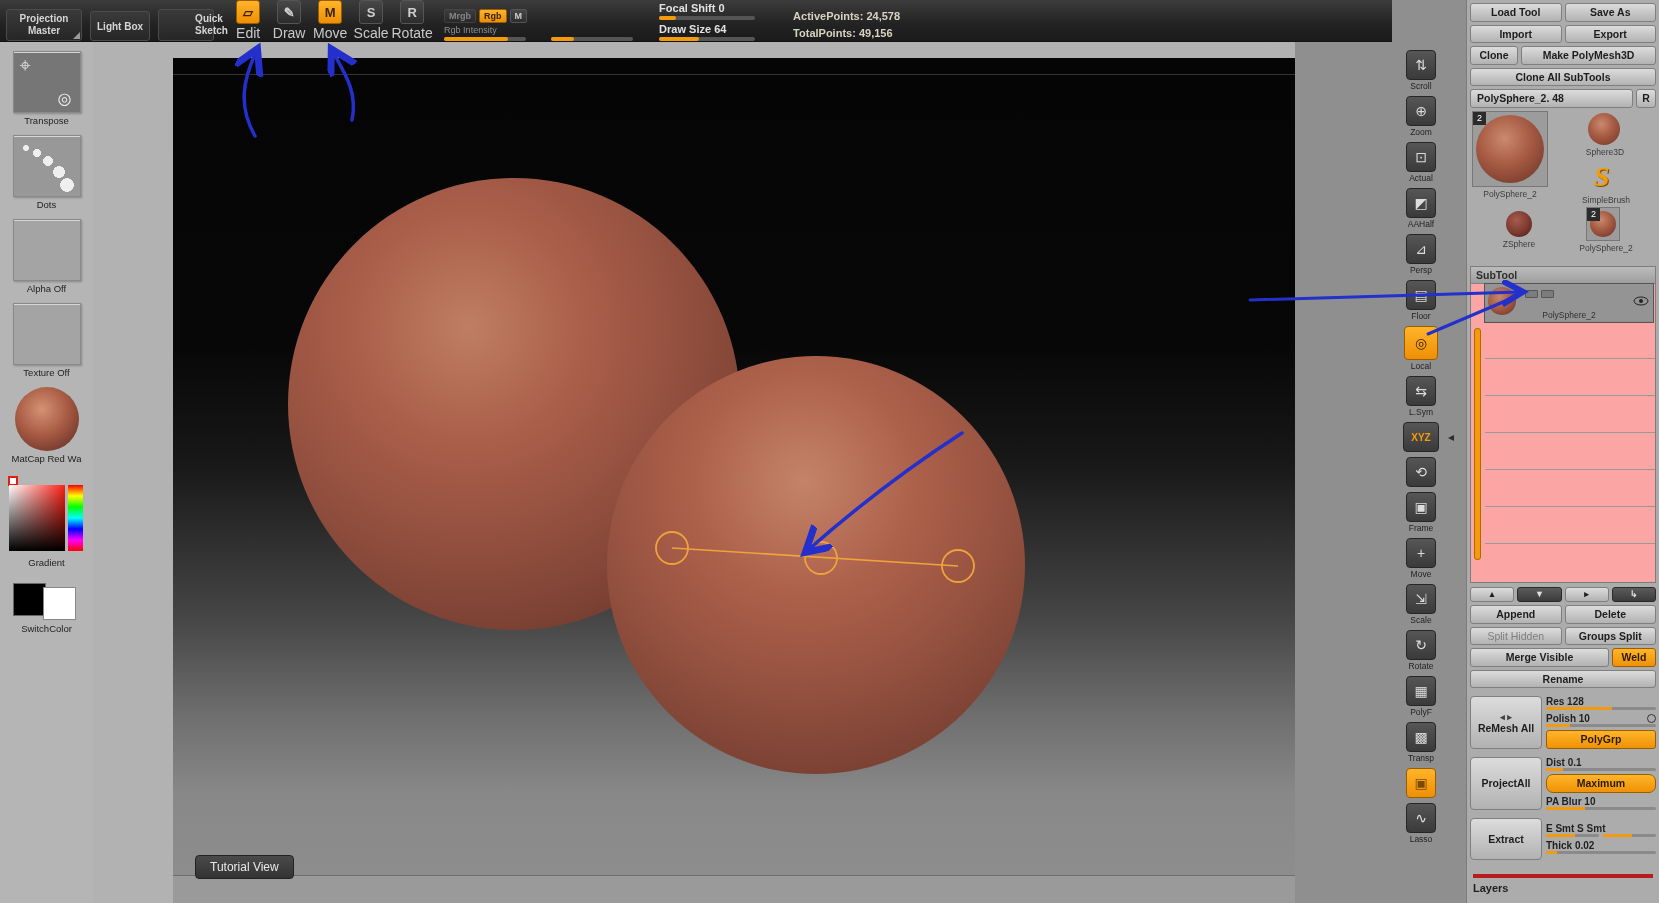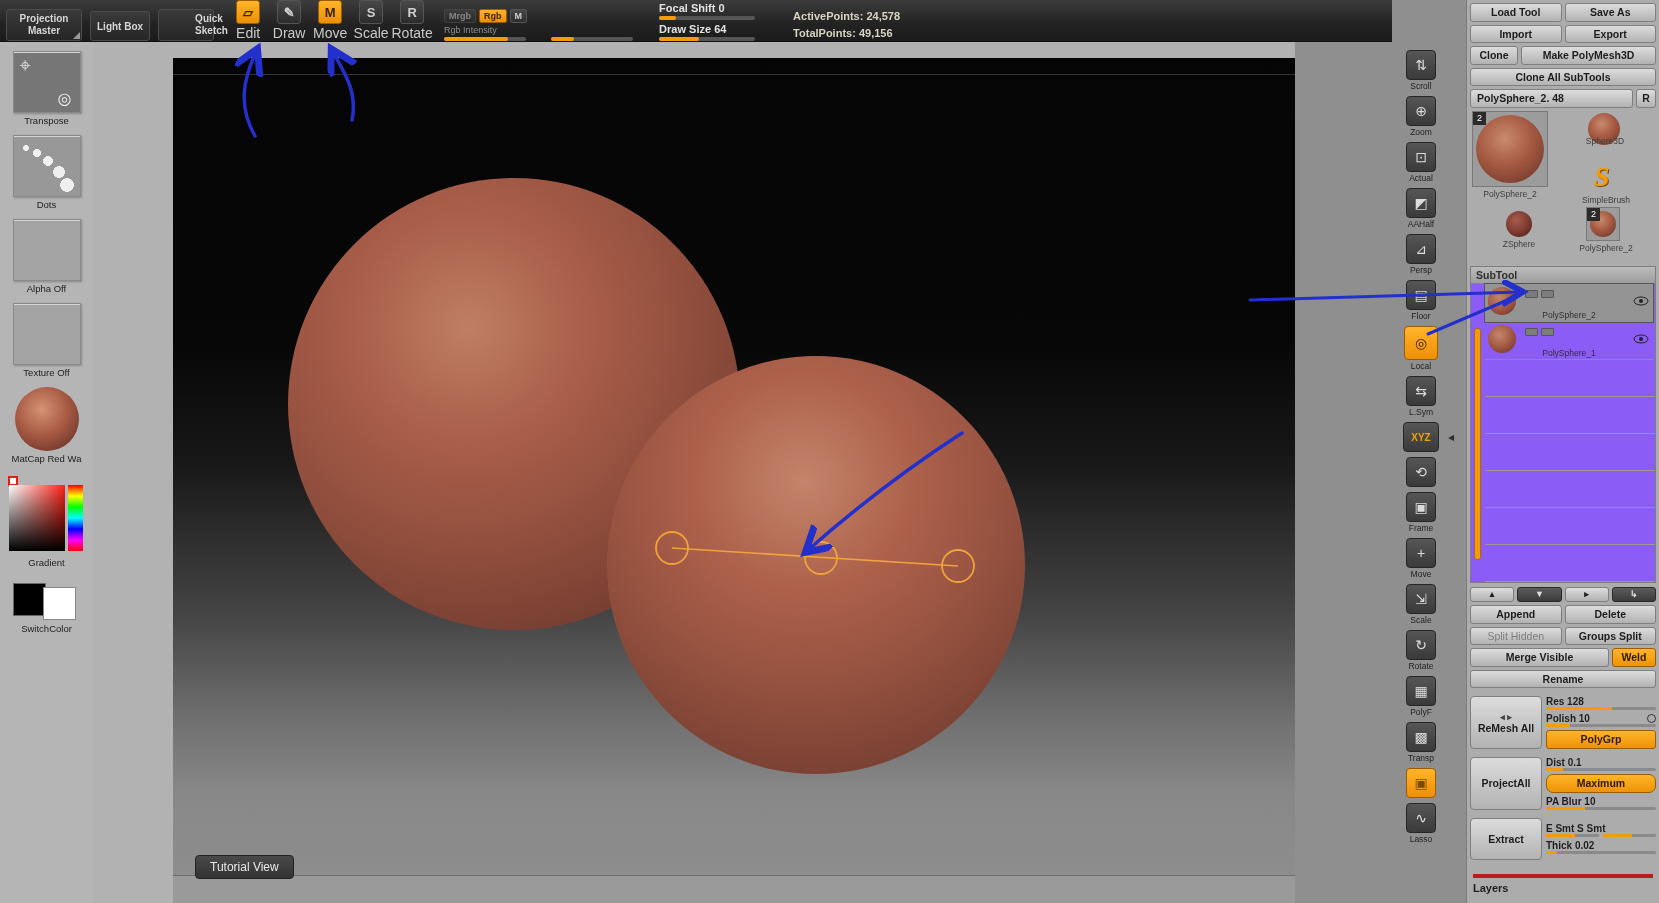--- a/index.html
+++ b/index.html
@@ -109,21 +109,21 @@
   .thumb-frame { position:absolute; border:1px solid #787878; background:#9c9c9c; }
   .sphere-mini { position:absolute; inset:3px; border-radius:50%;
     background:radial-gradient(circle at 42% 35%, #c98a6e, #a65a42 45%, #7c4031 80%, #5f3126); }
   .sphere-z { background:radial-gradient(circle at 40% 35%, #a85a4c, #7c3a30 55%, #531f19 90%); }
   .badge { position:absolute; left:0; top:0; width:13px; height:13px; background:#2b2b2b; color:#fff;
     font-size:9px; line-height:13px; text-align:center; z-index:2; }
   .tl { position:absolute; font-size:8.5px; color:#3c3c3c; text-align:center; }
   .sbrush { position:absolute; left:124px; top:50px; font-family:"Liberation Serif",serif; font-style:italic;
     font-weight:bold; font-size:28px; color:#f59b0b; text-shadow:1px 1px 0 #7a4a00; }
 
-  .subtool-box { margin:5px 3px 0; border:1px solid #7d7d7d; background:#8b5cf6; }
+  .subtool-box { margin:5px 3px 0; border:1px solid #7d7d7d; background:#fca5a5; }
   .st-header { font-size:10.5px; font-weight:bold; color:#2f2f2f; padding:2px 5px;
     background:linear-gradient(#bcbcbc,#9e9e9e); border-bottom:1px solid #858585; }
   .st-list { position:relative; height:298px; padding-left:14px; }
   .st-scroll { position:absolute; left:3px; top:44px; width:7px; height:232px; background:#f59b0b;
     border:1px solid #a96c00; border-radius:3px; }
   .st-item { position:relative; height:38px; border-bottom:1px solid #8f8f8f; margin-right:2px; }
   .st-item.sel { background:#949494; outline:1px solid #565656; }
   .st-thumb { position:absolute; left:3px; top:3px; width:28px; height:28px; border-radius:50%;
     background:radial-gradient(circle at 40% 35%, #c5876b, #9e5440 55%, #6f382c 90%); }
   .st-toggle { position:absolute; top:6px; width:13px; height:8px; background:#7c7c7c; border:1px solid #565656; border-radius:1px; }
@@ -379,21 +379,21 @@
 
     <div class="thumbs">
       <div class="thumb-frame" style="left:2px;top:0;width:76px;height:76px;">
         <div class="badge">2</div>
         <div class="sphere-mini"></div>
       </div>
       <div class="tl" style="left:2px;top:78px;width:76px;">PolySphere_2</div>
 
       <div style="position:absolute;left:118px;top:2px;width:32px;height:32px;border-radius:50%;
         background:radial-gradient(circle at 42% 35%, #c98a6e, #a65a42 45%, #7c4031 85%);"></div>
-      <div class="tl" style="left:100px;top:25px;width:70px;">Sphere3D</div>
+      <div class="tl" style="left:100px;top:36px;width:70px;">Sphere3D</div>
 
       <div class="sbrush">S</div>
       <div class="tl" style="left:100px;top:84px;width:72px;">SimpleBrush</div>
 
       <div style="position:absolute;left:36px;top:100px;width:26px;height:26px;border-radius:50%;" class="sphere-z"></div>
       <div class="tl" style="left:14px;top:128px;width:70px;">ZSphere</div>
 
       <div class="thumb-frame" style="left:116px;top:96px;width:34px;height:34px;">
         <div class="badge">2</div>
         <div class="sphere-mini"></div>
@@ -410,32 +410,20 @@
           <span class="st-toggle" style="left:40px;"></span>
           <span class="st-toggle" style="left:56px;"></span>
           <span class="st-eye">
             <svg width="16" height="10">
                 <ellipse cx="8" cy="5" rx="7" ry="4" fill="none" stroke="#222"></ellipse>
                 <circle cx="8" cy="5" r="2" fill="#222"></circle>
               </svg>
           </span>
           <div class="st-name">PolySphere_2</div>
         </div>
-        <div class="st-item">
-          <div class="st-thumb"></div>
-          <span class="st-toggle" style="left:40px;"></span>
-          <span class="st-toggle" style="left:56px;"></span>
-          <span class="st-eye">
-            <svg width="16" height="10">
-                <ellipse cx="8" cy="5" rx="7" ry="4" fill="none" stroke="#222"></ellipse>
-                <circle cx="8" cy="5" r="2" fill="#222"></circle>
-              </svg>
-          </span>
-          <div class="st-name">PolySphere_1</div>
-        </div>
         <div class="st-empty"></div>
         <div class="st-empty"></div>
         <div class="st-empty"></div>
         <div class="st-empty"></div>
         <div class="st-empty"></div>
         <div class="st-empty"></div>
       </div>
     </div>
 
     <div class="arrow-row">

